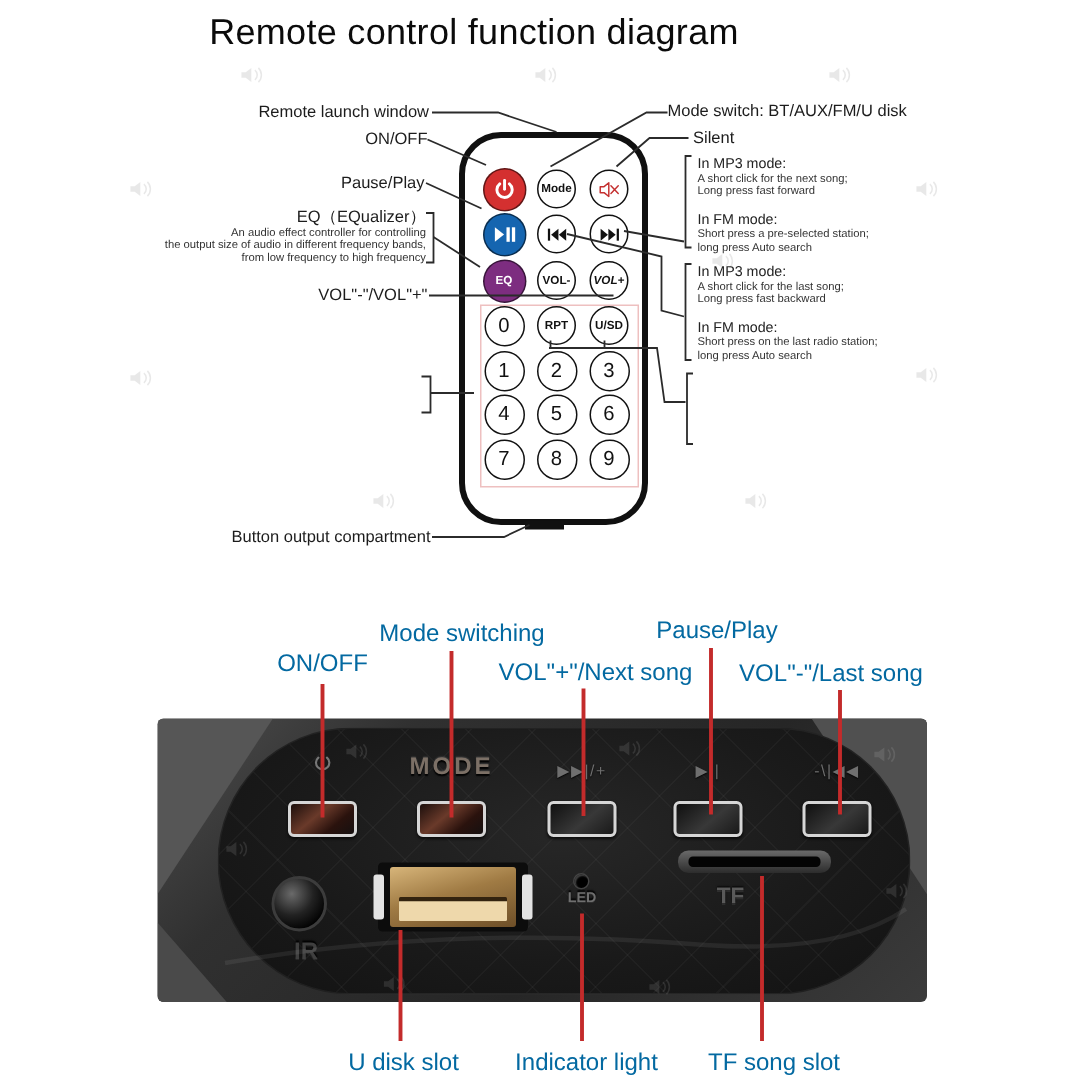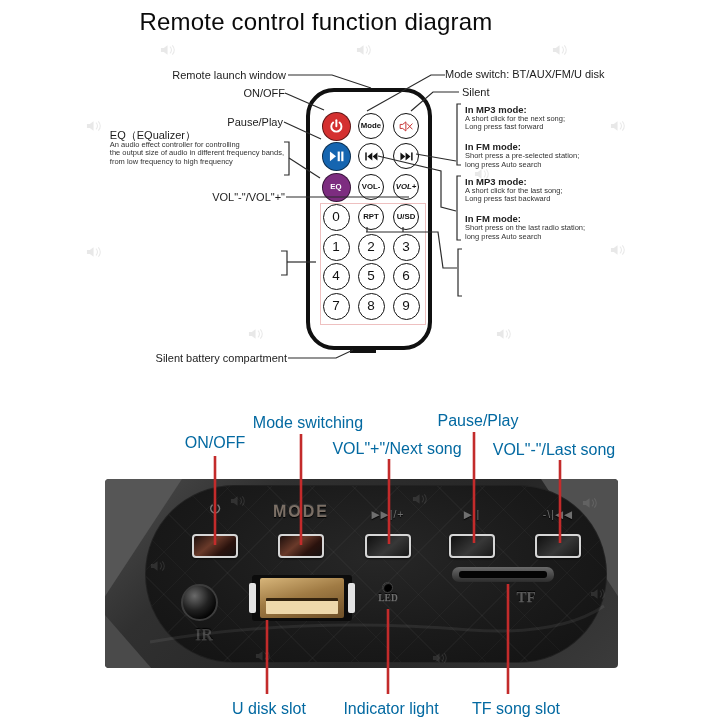--- a/index.html
+++ b/index.html
@@ -15,24 +15,24 @@
             border:1px solid #eec0c0;z-index:1;}
   .rkey{position:absolute;border:1.6px solid #111;border-radius:50%;background:#fff;
         display:flex;align-items:center;justify-content:center;box-sizing:border-box;
         font-size:7.8px;font-weight:bold;color:#111;z-index:2;line-height:1;}
   .rkey.digit{font-size:13.5px;font-weight:normal;}
   .rkey.colored{border-color:rgba(0,0,0,0.55);color:#fff;}
   .rkey svg{width:62%;height:62%;display:block;}
   .battery-tab{position:absolute;left:40px;top:255px;width:26px;height:6px;background:#111;}
   
   .lbl{position:absolute;font-size:11px;color:#1c1c1c;white-space:nowrap;z-index:50;line-height:12px;}
-  .lbl.r{}
+  .lbl.r{text-align:right;}
   .small{font-size:7.5px;line-height:8.3px;color:#333;font-weight:normal;}
   .rgroup{position:absolute;left:465px;z-index:50;white-space:nowrap;}
-  .rgroup .h{font-size:9.5px;font-weight:bold;color:#222;line-height:11px;}
+  .rgroup .h{font-size:9.5px;font-weight:normal;color:#222;line-height:11px;}
   .rgroup .d{font-size:7.5px;color:#333;line-height:8.2px;}
   .gap{height:10px;}
   
   .biglbl{position:absolute;font-size:16px;color:#0369a1;white-space:nowrap;z-index:50;
           transform:translateX(-50%);}
   
   .photo{position:absolute;left:105px;top:479px;width:513px;height:189px;z-index:5;
          background:linear-gradient(135deg,#4e4e4e 0%,#303030 25%,#262626 60%,#3b3b3b 100%);
          border-radius:4px;overflow:hidden;}
   .wedge{position:absolute;left:0;top:0;width:100%;height:100%;}
@@ -61,21 +61,21 @@
   .usb-clip{position:absolute;top:8px;width:7px;height:30px;background:#e3e3e3;border-radius:2px;}
   .usb-face{position:absolute;left:8px;top:3px;width:84px;height:40px;border-radius:2px;
             background:linear-gradient(165deg,#d7b57a 0%,#a07b44 45%,#6e4f28 100%);}
   .usb-slot{position:absolute;left:6px;top:20px;width:72px;height:13px;background:#eed8ab;
             border-top:3px solid #33230f;border-radius:1px;}
   
   .ir-ball{position:absolute;border-radius:50%;
            background:radial-gradient(circle at 35% 30%,#6a6a6a 0%,#222 45%,#000 80%);
            border:2px solid #3c3c3c;box-sizing:border-box;}
   .panel-word{position:absolute;font-weight:bold;color:#3f3f3f;transform:translateX(-50%);
-              text-shadow:0 -1px 1px #000,0 1px 0 rgba(255,255,255,0.08);font-family:Liberation Serif, serif;}
+              text-shadow:0 -1px 1px #000,0 1px 0 rgba(255,255,255,0.08);}
   .led-hole{position:absolute;width:9px;height:9px;border-radius:50%;background:#000;
             border:1px solid #444;box-shadow:inset 1px 1px 1px rgba(255,255,255,0.25);}
   .tf-slot{position:absolute;left:347px;top:88px;width:102px;height:15px;border-radius:7px;
            background:linear-gradient(#6a6a6a,#2c2c2c);}
   .tf-slit{position:absolute;left:7px;top:4px;width:88px;height:7px;border-radius:3px;background:#040404;}
   
   .overlay{position:absolute;left:0;top:0;width:726px;height:726px;z-index:40;pointer-events:none;}
   .wm{position:absolute;z-index:30;pointer-events:none;}
   .wm svg{display:block;width:17px;height:12px;}
 </style>
@@ -139,31 +139,31 @@
         <div class="rkey digit" style="left: 47.5px; top: 200.5px; width: 27px; height: 27px;">8</div>
         <div class="rkey digit" style="left: 82.5px; top: 200.5px; width: 27px; height: 27px;">9</div>
       </div>
     <div class="battery-tab"></div>
   </div>
 
   <div class="lbl r" style="right:440px;top:69px;">Remote launch window</div>
   <div class="lbl r" style="right:441px;top:87px;">ON/OFF</div>
   <div class="lbl r" style="right:443px;top:116px;">Pause/Play</div>
 
-  <div class="lbl r" style="right:442px;top:129px;">
+  <div class="lbl r" style="right:442px;top:139px;">
     <div>EQ（EQualizer）</div>
     <div class="small">An audio effect controller for controlling</div>
     <div class="small">the output size of audio in different frequency bands,</div>
     <div class="small">from low frequency to high frequency</div>
   </div>
 
   <div class="lbl r" style="right:441px;top:191px;">VOL"-"/VOL"+"</div>
 
 
-  <div class="lbl r" style="right:439px;top:352px;">Silent battery compartment</div>
+  <div class="lbl r" style="right:439px;top:352px;">Button output compartment</div>
 
   <div class="lbl" style="left:445px;top:68px;">Mode switch: BT/AUX/FM/U disk</div>
   <div class="lbl" style="left:462px;top:86px;">Silent</div>
 
   <div class="rgroup" style="top:104px;">
     <div class="h">In MP3 mode:</div>
     <div class="d">A short click for the next song;</div>
     <div class="d">Long press fast forward</div>
     <div class="gap"></div>
     <div class="h">In FM mode:</div>
@@ -227,21 +227,21 @@
 
     <div class="ir-ball" style="left:76px;top:105px;width:37px;height:37px;"></div>
     <div class="panel-word" style="left:99px;top:147px;font-size:16px;">IR</div>
 
     <div class="led-hole" style="left:277px;top:103px;"></div>
     <div class="panel-word" style="left:283px;top:114px;font-size:9.5px;color:#6f6f6f;">LED</div>
 
     <div class="tf-slot">
         <div class="tf-slit"></div>
       </div>
-    <div class="panel-word" style="left:421px;top:110px;font-size:15px;color:#5a5a5a;">TF</div>
+    <div class="panel-word" style="left:382px;top:110px;font-size:15px;color:#5a5a5a;">TF</div>
   </div>
 
   <svg class="overlay" viewBox="0 0 726 726">
     <g stroke="#2b2b2b" stroke-width="1.2" fill="none">
       <path d="M288 75 L332 75 L371 88"></path>
       <path d="M285 93 L324 110"></path>
       <path d="M284 122 L321 139"></path>
       <path d="M284 142 L289 142 L289 175 L284 175"></path>
       <path d="M289 158 L320 178"></path>
       <path d="M286 197 L409 197"></path>

